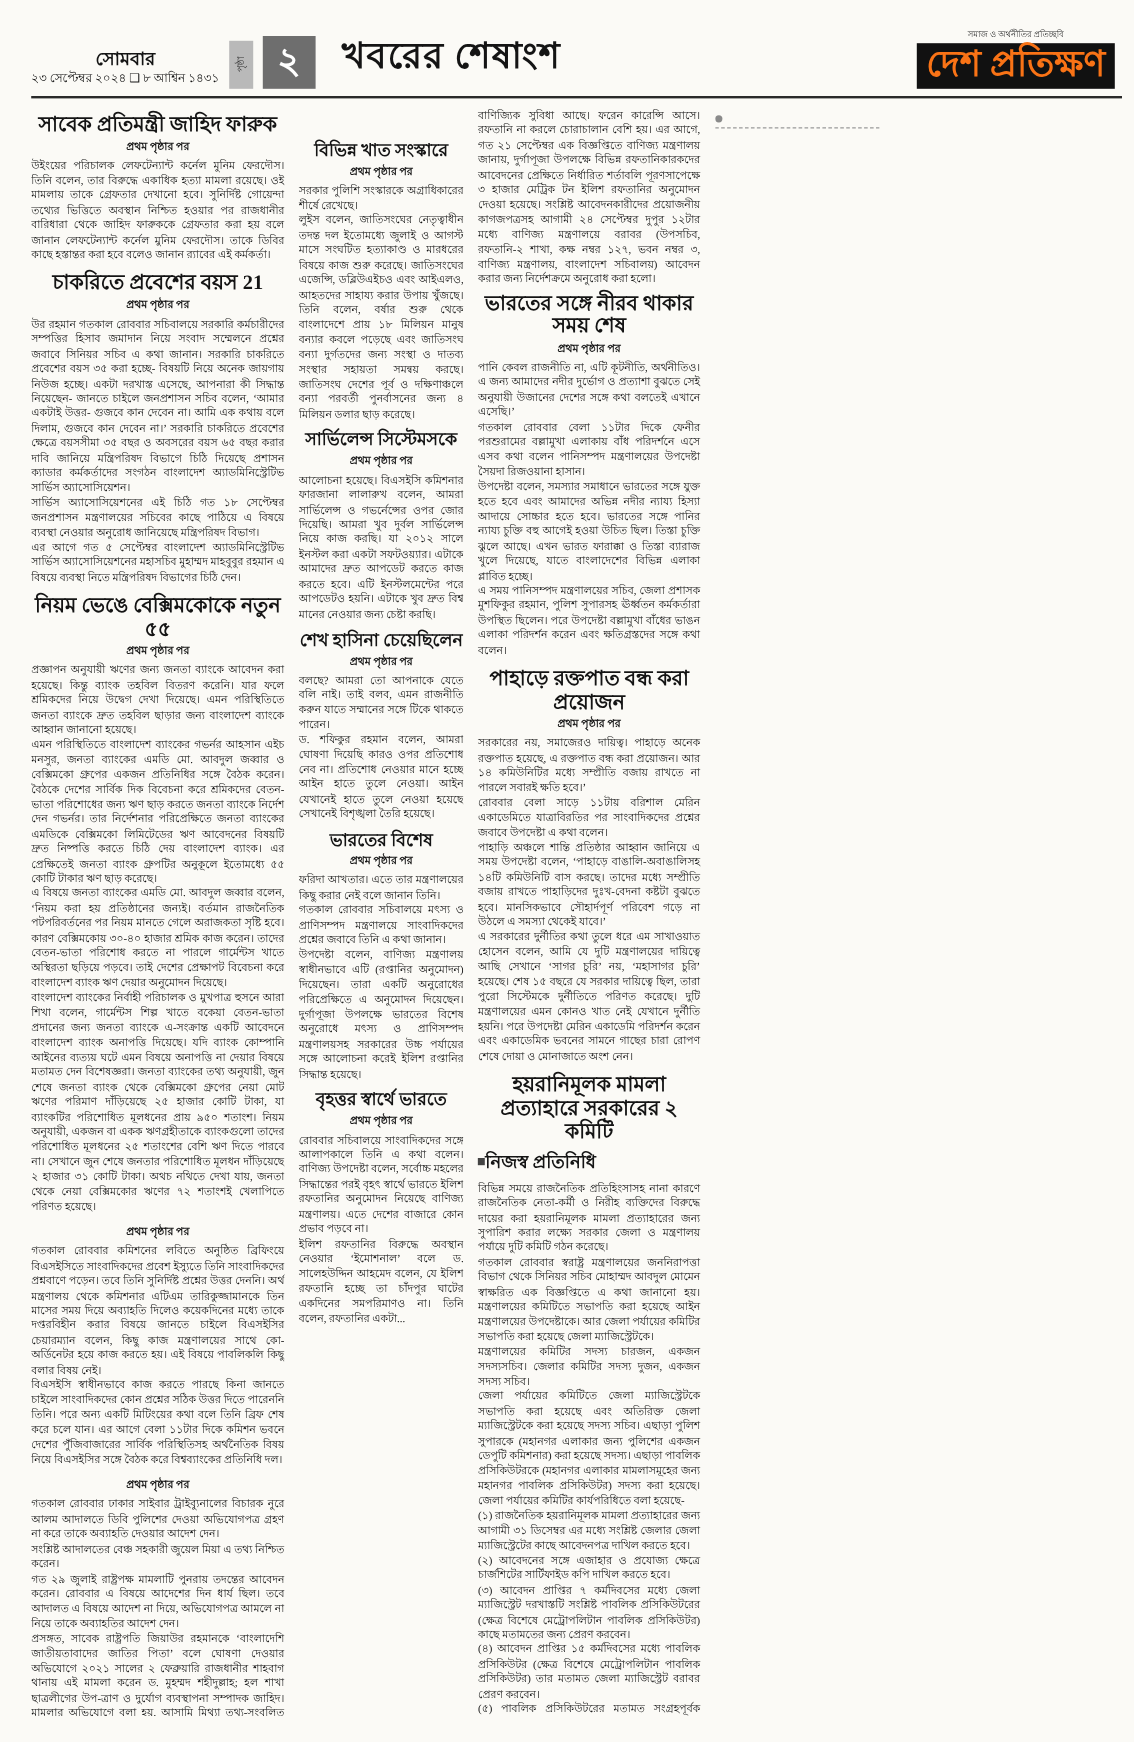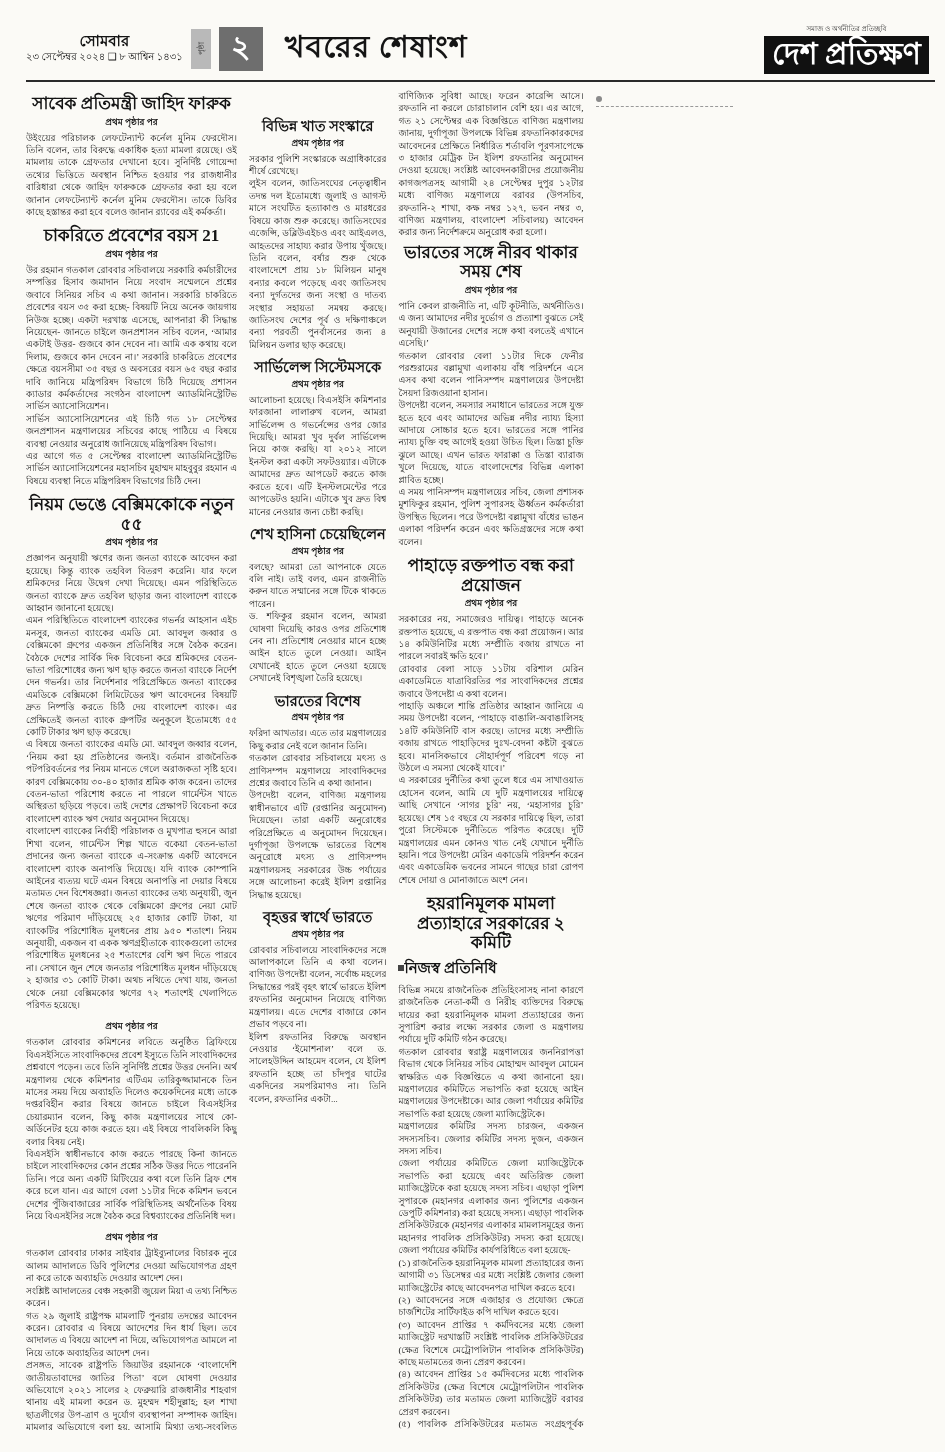--- a/index.html
+++ b/index.html
@@ -5,32 +5,32 @@
   html,body{margin:0;padding:0;}
   body{
     width:945px;height:1452px;overflow:hidden;
     background:#fbfaf6;color:#141414;
     font-family:"Liberation Serif","DejaVu Serif",serif;
   }
   .page{width:945px;height:1452px;box-sizing:border-box;padding:24px 10px 8px 26px;}
   
   .masthead{display:flex;align-items:flex-end;justify-content:space-between;
     border-bottom:2px solid #2a2a2a;padding-bottom:6px;height:58px;box-sizing:border-box;}
-  .mh-left{display:flex;align-items:center;gap:8px;}
+  .mh-left{display:flex;align-items:flex-end;gap:8px;}
   .dateblock{text-align:center;line-height:1.25;padding-bottom:2px;}
   .weekday{font-weight:bold;font-size:15px;}
   .dateline{font-size:10px;}
   .pagebox-light{width:20px;height:40px;background:#b9b9b9;color:#333;font-size:8px;
     display:flex;align-items:center;justify-content:center;writing-mode:vertical-rl;transform:rotate(180deg);}
   .pagebox-dark{width:44px;height:44px;background:#6e6e6e;color:#fff;font-size:30px;font-weight:bold;
     display:flex;align-items:center;justify-content:center;}
   .section-title{font-size:30px;font-weight:bold;letter-spacing:1px;padding-left:14px;white-space:nowrap;}
   .mh-right{text-align:center;padding-right:6px;}
   .tagline{font-size:7px;color:#333;margin-bottom:1px;}
-  .papername{font-size:30px;font-weight:bold;line-height:1;background:#111;color:#ffffff;padding:3px 8px 5px;}
+  .papername{font-size:30px;font-weight:bold;line-height:1;background:#111;color:#f97316;padding:3px 8px 5px;}
   
   .cols{display:flex;gap:12px;margin-top:8px;height:1340px;overflow:hidden;}
   .col{overflow:hidden;}
   .c1{width:212px;}
   .c2{width:138px;margin-top:24px;}
   .c3{width:186px;}
   .c4{width:138px;}
   .c5{width:191px;}
   .article{margin-bottom:8px;}
   .hl{font-weight:bold;text-align:center;line-height:1.15;margin:4px 0 1px;}

